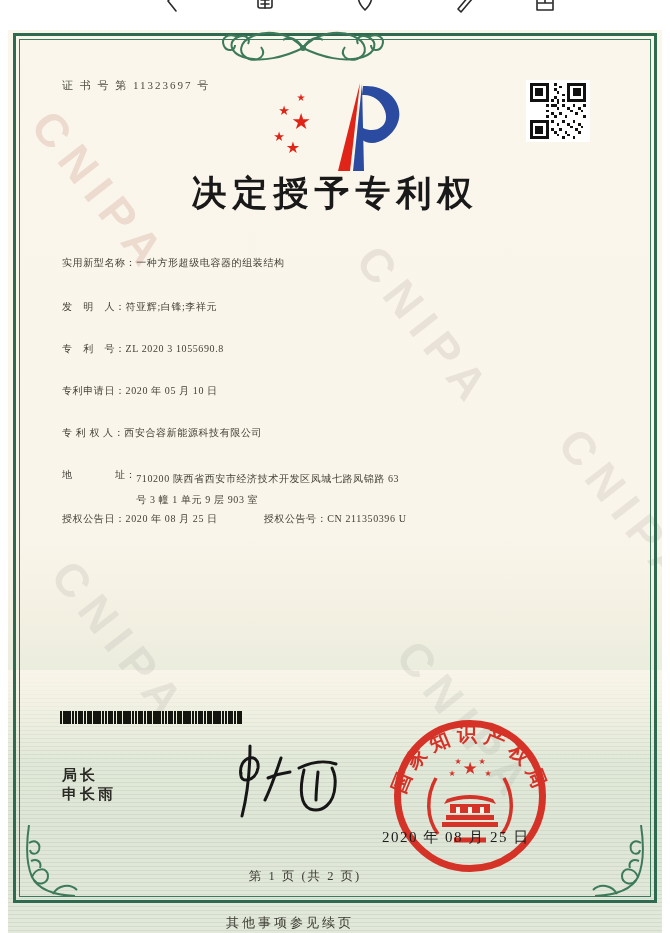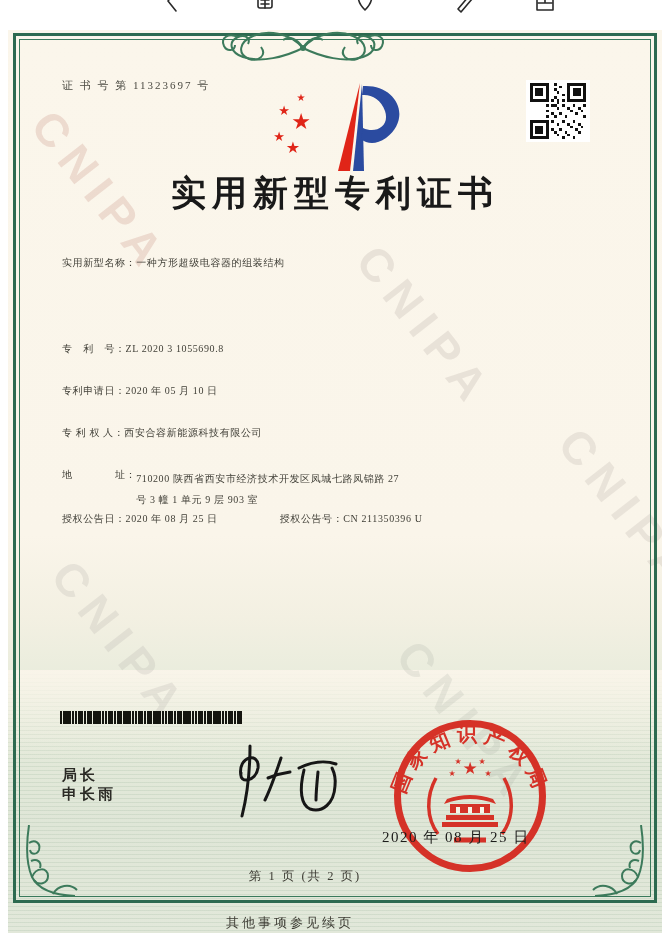--- a/index.html
+++ b/index.html
@@ -38,21 +38,21 @@
   .logo{position:absolute;left:262px;top:53px;width:140px;height:92px;z-index:3;}
   .qr{position:absolute;left:518px;top:50px;width:64px;height:62px;background:#fff;padding:3px;box-sizing:border-box;z-index:3;}
   .qr svg{width:100%;height:100%;}
   .title{position:absolute;left:0;width:100%;top:140px;text-align:center;font-size:35px;font-weight:700;
          letter-spacing:6px;color:#191919;z-index:3;}
   
   .field{position:absolute;left:54px;font-size:10px;color:#403f37;letter-spacing:0.6px;white-space:nowrap;z-index:3;}
   .addr{display:flex;white-space:normal;}
   .addr .lbl{flex:0 0 auto;}
   .addr .val{line-height:21px;}
-  .grant .second{margin-left:62px;}
+  .grant .second{margin-left:46px;}
   
   .body-text{position:absolute;left:50px;right:46px;top:512px;z-index:3;
              font-size:13.5px;line-height:22px;color:#3a3932;font-style:italic;letter-spacing:0.5px;text-align:justify;}
   .body-text p{margin:0;text-indent:2em;}
   
   .barcode{position:absolute;left:52px;top:681px;width:182px;height:13px;z-index:3;
     background:
       repeating-linear-gradient(90deg,#15150f 0px,#15150f 2px,rgba(0,0,0,0) 2px,rgba(0,0,0,0) 3px),
       repeating-linear-gradient(90deg,#15150f 0px,#15150f 1px,rgba(0,0,0,0) 1px,rgba(0,0,0,0) 5px),
       repeating-linear-gradient(90deg,rgba(0,0,0,0) 0px,rgba(0,0,0,0) 8px,#15150f 8px,#15150f 10px);}
@@ -222,38 +222,41 @@
           <rect x="16" y="20" width="1" height="1"></rect>
           <rect x="18" y="18" width="1" height="1"></rect>
         <rect x="8" y="11" width="1" height="1"></rect>
           <rect x="8" y="17" width="1" height="1"></rect>
           <rect x="20" y="12" width="1" height="1"></rect>
         <rect x="20" y="8" width="1" height="1"></rect>
       </g>
     </svg>
   </div>
 
-  <div class="title">实用新型专利证书</div>
+  <div class="title">决定授予专利权</div>
 
   <div class="field" style="top:226px">
     <span>实用新型名称：</span><span>一种方形超级电容器的组装结构</span>
+  </div>
+  <div class="field" style="top:270px">
+    <span>发　明　人：</span><span>符亚辉;白锋;李祥元</span>
   </div>
   <div class="field" style="top:312px">
     <span>专　利　号：</span><span>ZL 2020 3 1055690.8</span>
   </div>
   <div class="field" style="top:354px">
     <span>专利申请日：</span><span>2020 年 05 月 10 日</span>
   </div>
   <div class="field" style="top:396px">
     <span>专 利 权 人：</span><span>西安合容新能源科技有限公司</span>
   </div>
   <div class="field addr" style="top:438px;right:60px">
     <span class="lbl">地　　　　址：</span>
     <span class="val">
-      <span style="display:block">710200 陕西省西安市经济技术开发区凤城七路凤锦路 27</span>
+      <span style="display:block">710200 陕西省西安市经济技术开发区凤城七路凤锦路 63</span>
       <span style="display:block">号 3 幢 1 单元 9 层 903 室</span>
     </span>
   </div>
   <div class="field grant" style="top:482px">
     <span>授权公告日：</span><span>2020 年 08 月 25 日</span><span class="second">授权公告号：</span><span>CN 211350396 U</span>
   </div>
 
 
   <div class="barcode"></div>
 

